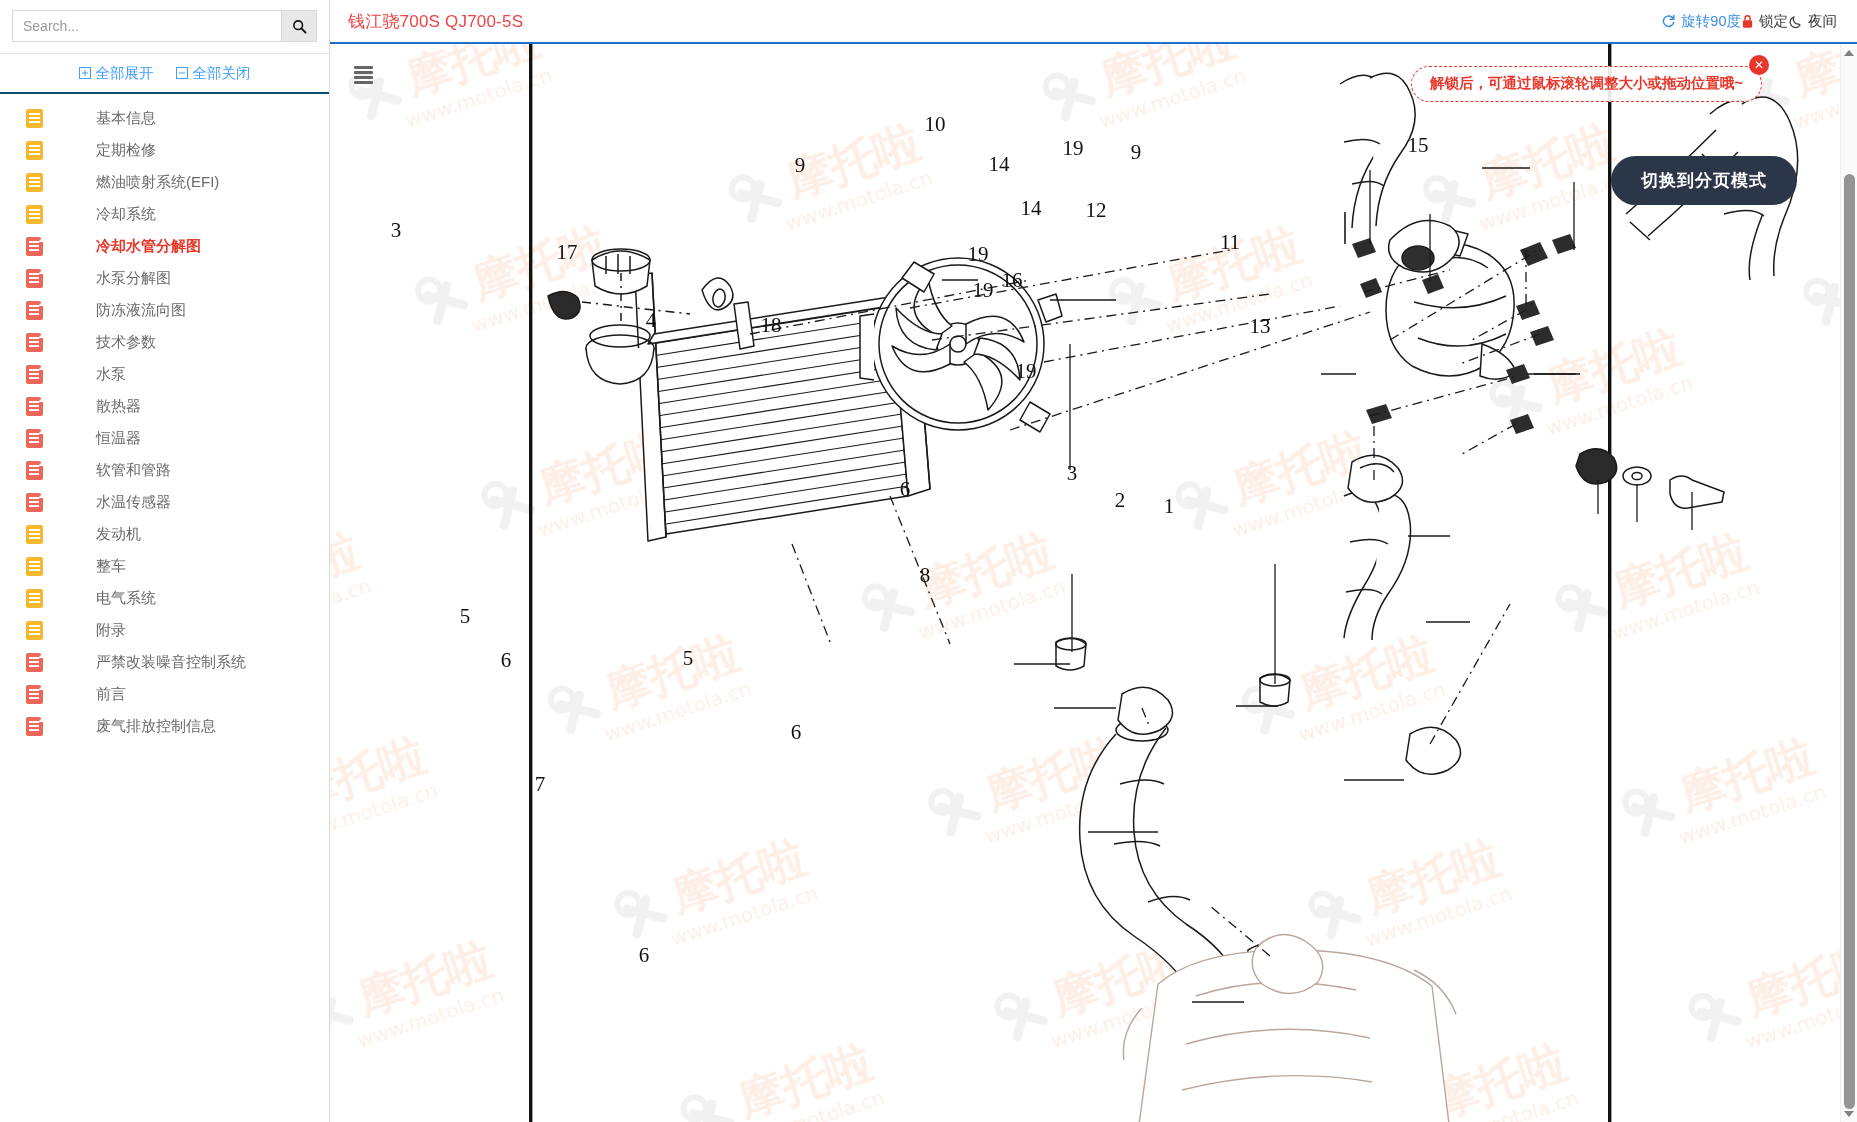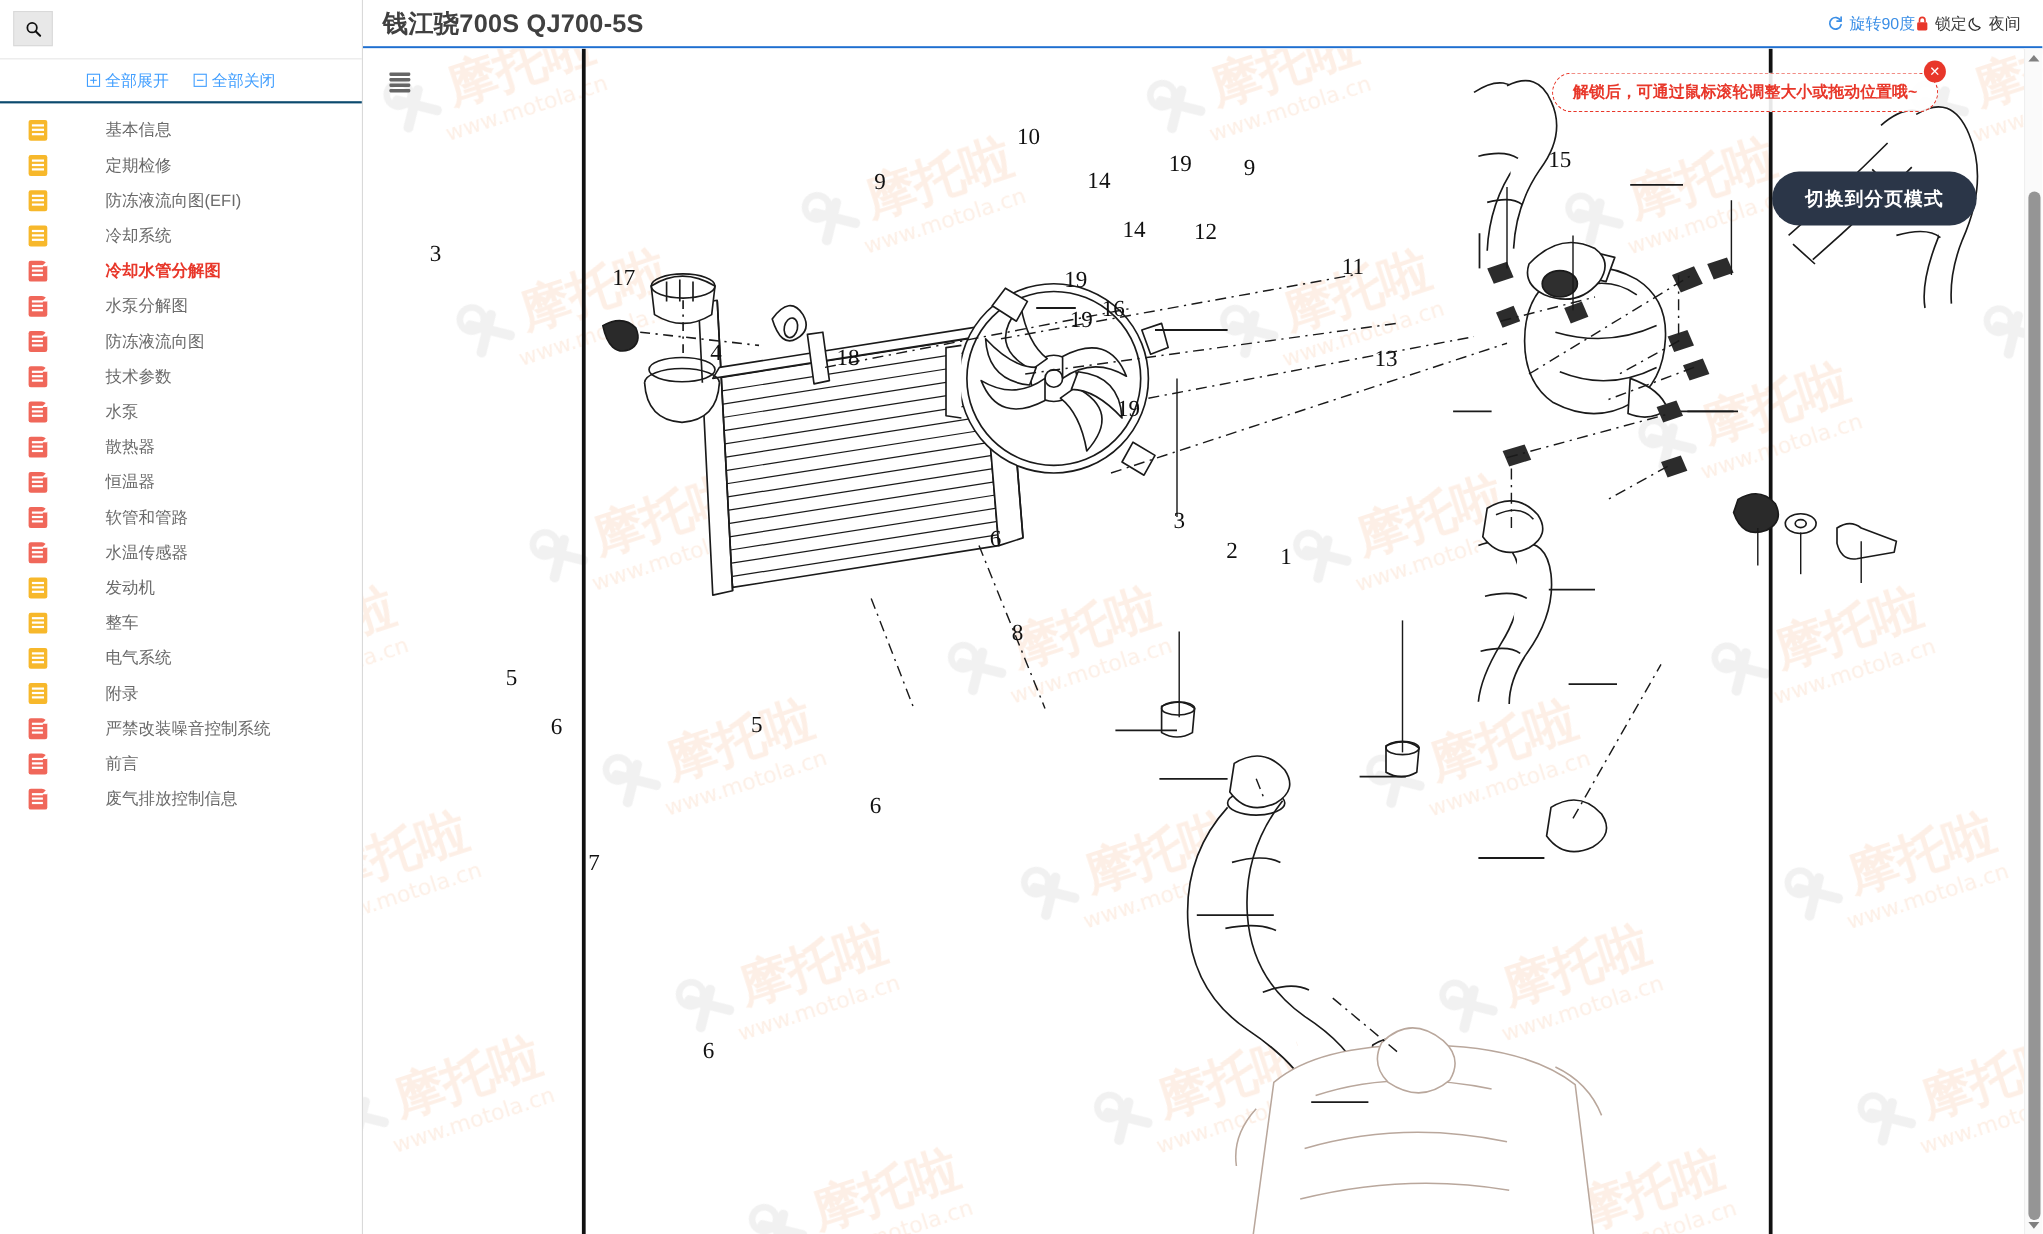--- a/index.html
+++ b/index.html
@@ -110,21 +110,21 @@
     background: #fff; overflow: hidden;
   }
   .topbar {
     height: 44px; flex: 0 0 44px;
     border-bottom: 2px solid #1f6fd0;
     display: flex; align-items: center;
     padding: 0 20px 0 18px;
     background: #fff;
   }
   .doc-title {
-    font-size: 23px; font-weight: bold; color: #404040;
+    font-size: 17px; font-weight: normal; color: #ef4444;
     letter-spacing: .2px;
   }
   .topbar-actions {
     margin-left: auto; display: flex; align-items: center; 
     font-size: 14.5px;
   }
   .tb-action { display: inline-flex; align-items: center; gap: 5px; cursor: pointer; }
   .tb-action.rotate { color: #3a8ee6; }
   .tb-action.lock { color: #404040; font-weight: 400; }
   .tb-action.night { color: #333; }
@@ -197,20 +197,21 @@
 </style>
 </head>
 <body>
 
 <div class="app">
 
   <aside class="sidebar">
 
     <div class="search-row">
       <div class="search-wrap">
+        <input class="search-input" type="text" placeholder="Search..." style="">
         <div class="search-btn">
           <svg viewBox="0 0 16 16">
             <circle cx="6.6" cy="6.6" r="4.6" fill="none" stroke="#111" stroke-width="1.7"></circle>
             <line x1="10" y1="10" x2="14.4" y2="14.4" stroke="#111" stroke-width="2" stroke-linecap="round"></line>
           </svg>
         </div>
       </div>
     </div>
 
     <div class="expand-row">
@@ -228,21 +229,21 @@
         <div class="tree-node">
           <span class="node-icon folder"></span>
           <span>基本信息</span>
         </div>
         <div class="tree-node">
           <span class="node-icon folder"></span>
           <span>定期检修</span>
         </div>
         <div class="tree-node">
           <span class="node-icon folder"></span>
-          <span>防冻液流向图(EFI)</span>
+          <span>燃油喷射系统(EFI)</span>
         </div>
         <div class="tree-node">
           <span class="node-icon folder"></span>
           <span>冷却系统</span>
         </div>
         <div class="tree-node child active">
           <span class="node-icon doc"></span>
           <span>冷却水管分解图</span>
         </div>
         <div class="tree-node child">

